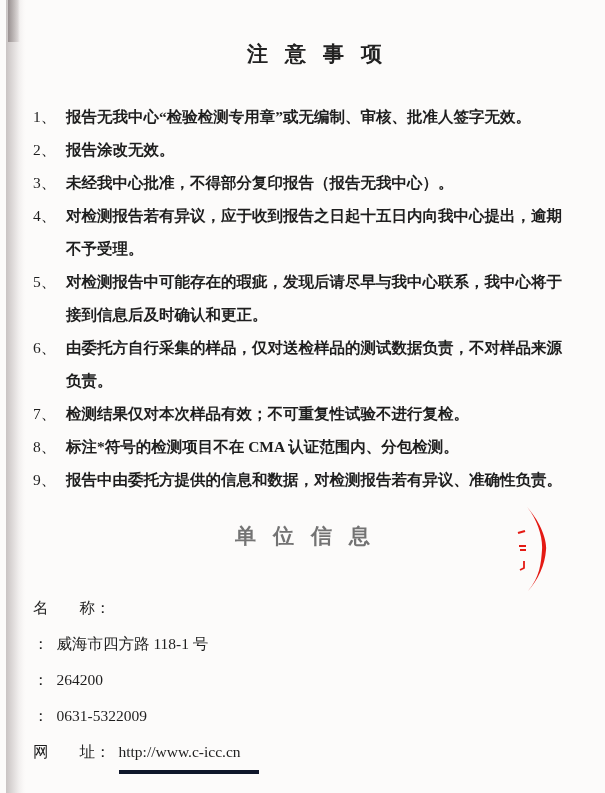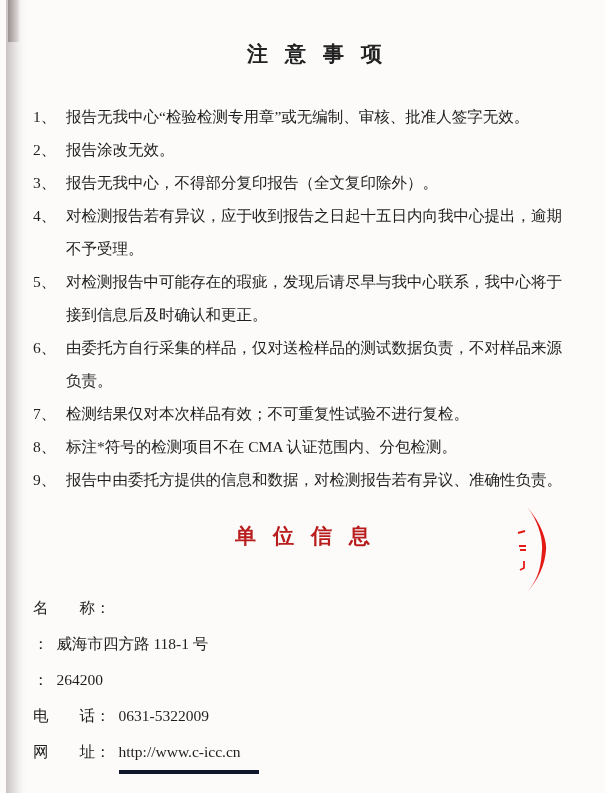--- a/index.html
+++ b/index.html
@@ -66,33 +66,34 @@
     font-size: 15.5px;
     line-height: 33px;
   }
   .notice-item .num {
     flex: 0 0 33px;
     width: 33px;
   }
   .notice-item .txt {
     flex: 0 1 500px;
     max-width: 500px;
+    font-weight: bold;
   }
 
   .unit-title {
     position: absolute;
     top: 522px;
     left: 0;
     width: 605px;
     text-align: center;
     font-size: 21px;
     font-weight: bold;
     letter-spacing: 17px;
     text-indent: 17px;
-    color: #b91c1c;
+    color: #737373;
   }
 
   .unit-info {
     position: absolute;
     top: 590px;
     left: 33px;
     width: 534px;
   }
   .unit-row {
     display: flex;
@@ -140,21 +141,21 @@
   <div class="notice-item">
     <span class="num">1、</span>
     <span class="txt">报告无我中心“检验检测专用章”或无编制、审核、批准人签字无效。</span>
   </div>
   <div class="notice-item">
     <span class="num">2、</span>
     <span class="txt">报告涂改无效。</span>
   </div>
   <div class="notice-item">
     <span class="num">3、</span>
-    <span class="txt">报告无我中心，不得部分复印报告（全文复印除外）。</span>
+    <span class="txt">未经我中心批准，不得部分复印报告（报告无我中心）。</span>
   </div>
   <div class="notice-item">
     <span class="num">4、</span>
     <span class="txt">对检测报告若有异议，应于收到报告之日起十五日内向我中心提出，逾期不予受理。</span>
   </div>
   <div class="notice-item">
     <span class="num">5、</span>
     <span class="txt">对检测报告中可能存在的瑕疵，发现后请尽早与我中心联系，我中心将于接到信息后及时确认和更正。</span>
   </div>
   <div class="notice-item">
@@ -191,21 +192,20 @@
   </div>
   <div class="unit-row">
       <span class="fsep">：</span>
     <span class="fvalue">威海市四方路 118-1 号</span>
   </div>
   <div class="unit-row">
       <span class="fsep">：</span>
     <span class="fvalue">264200</span>
   </div>
   <div class="unit-row">
-    <span class="flabel">电话</span>
       <span class="fsep">：</span>
     <span class="fvalue">0631-5322009</span>
   </div>
   <div class="unit-row">
     <span class="flabel">网址</span>
       <span class="fsep">：</span>
     <span class="fvalue underlined">http://www.c-icc.cn</span>
   </div>
 </div>
 

